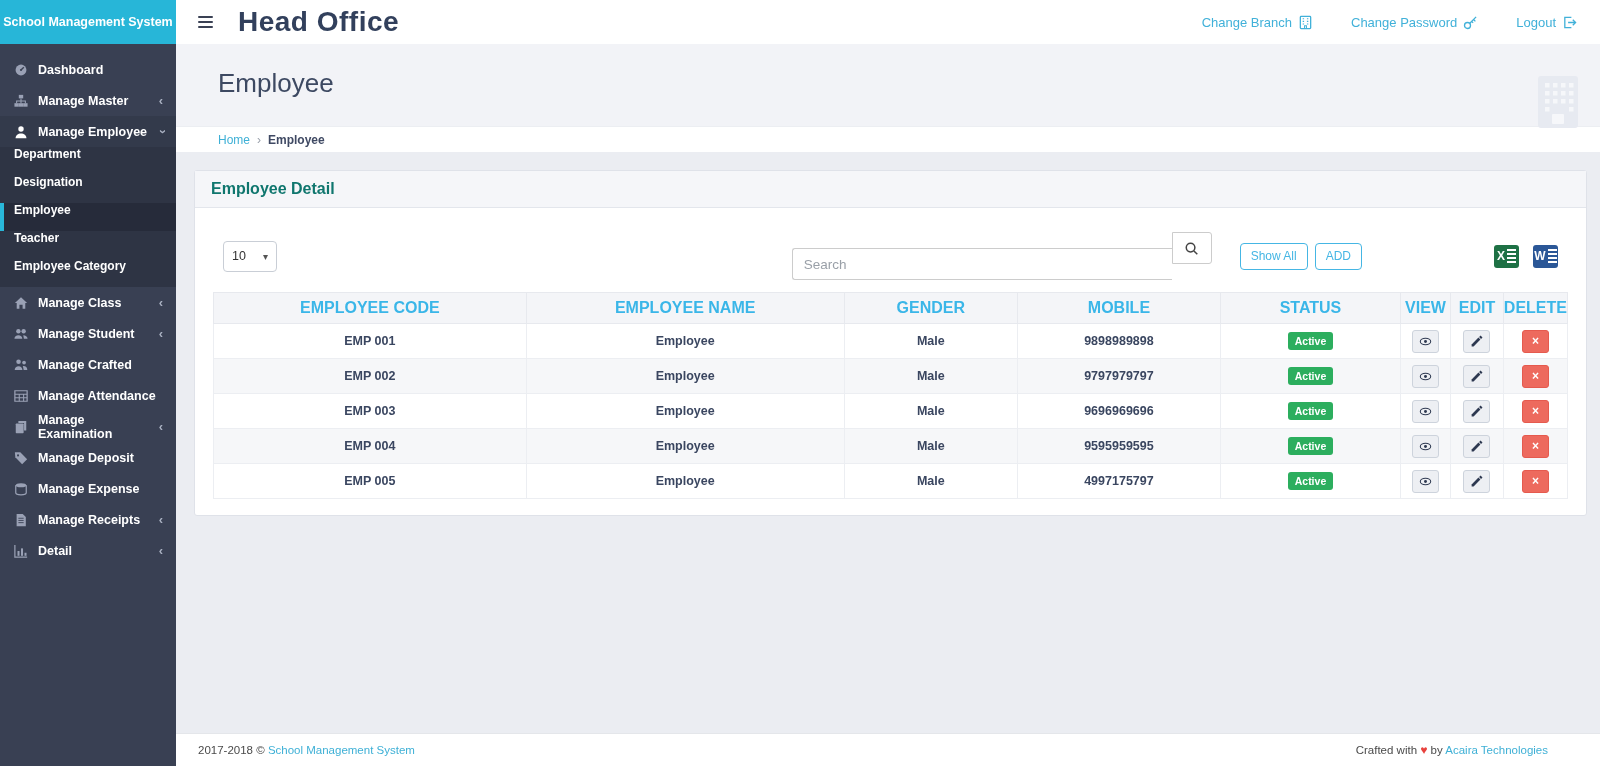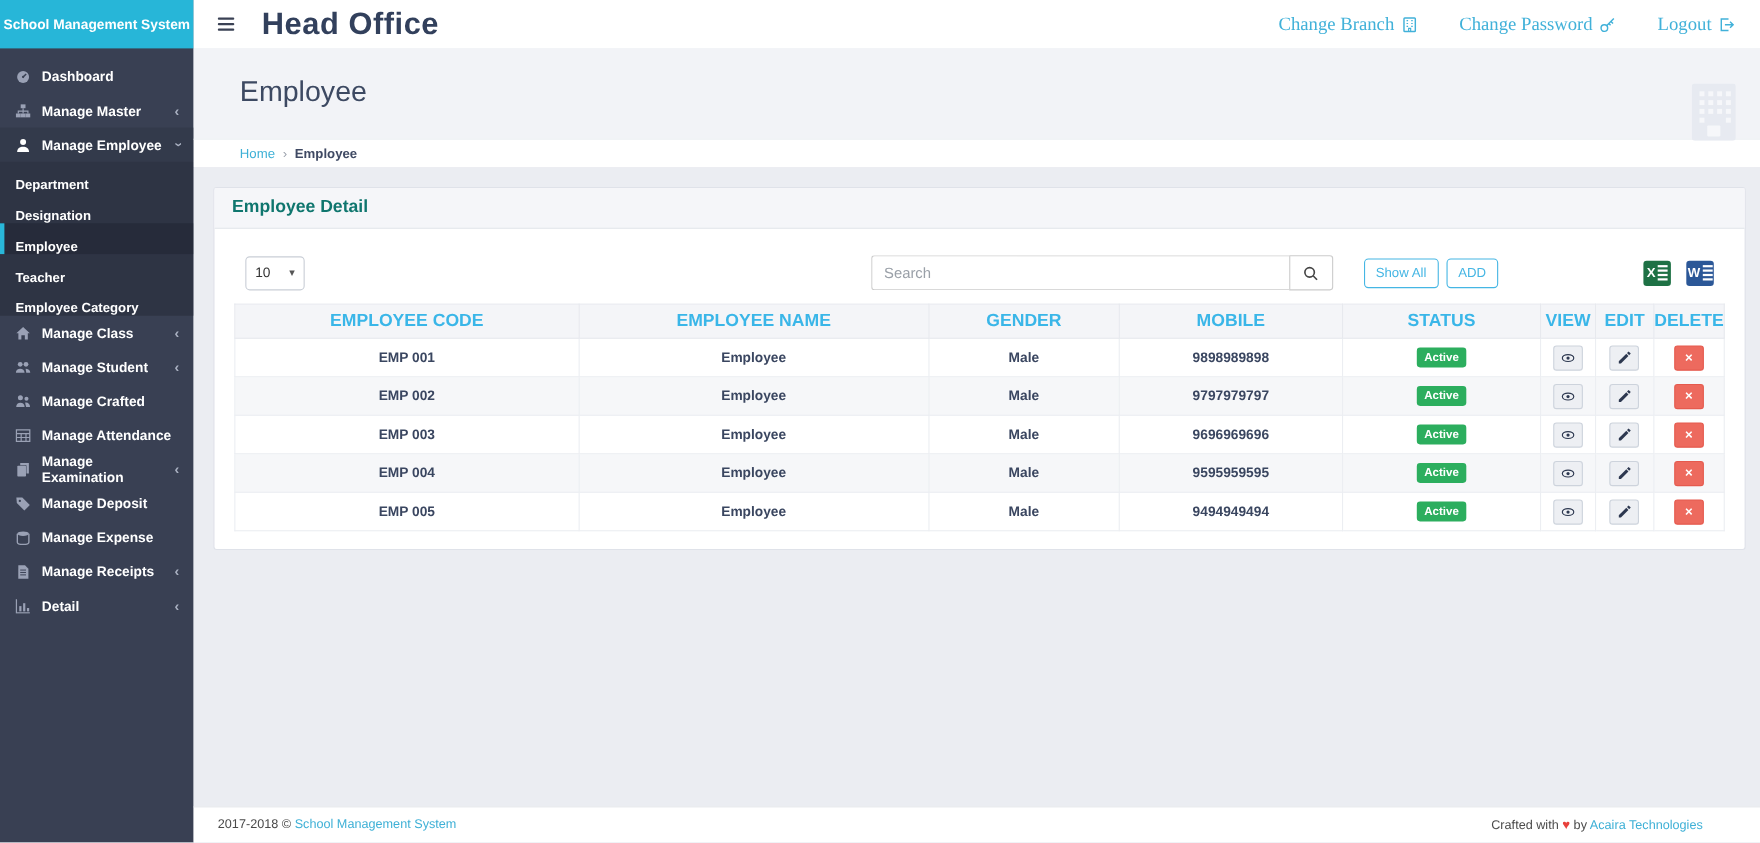--- a/index.html
+++ b/index.html
@@ -11,32 +11,32 @@
   .brand { height:44px; background:#27b6d8; color:#fff; font-size:12.5px; font-weight:bold; display:flex; align-items:center; justify-content:center; }
   .nav { padding-top:10px; }
   .nav-item { height:31px; display:flex; align-items:center; padding:0 13px; color:#fff; font-size:12.5px; font-weight:bold; cursor:pointer; }
   .nav-item .nicon { width:16px; height:16px; margin-right:9px; display:flex; align-items:center; justify-content:center; color:#9aa1b5; flex:0 0 16px; }
   .nav-item .nicon svg { width:14px; height:14px; fill:#9aa1b5; }
   .nav-item.expanded { background:#333a4b; }
   .nav-item.expanded .nicon svg { fill:#ffffff; }
   .chev { margin-left:auto; color:#aab1c2; font-size:13px; font-weight:bold; line-height:1; }
   .chev.down { transform:rotate(-90deg); display:inline-block; }
   .submenu { background:#2e3444; }
-  .submenu-item { height:28px; display:flex; align-items:flex-end; padding-left:14px; color:#fff; font-size:12px; font-weight:bold; cursor:pointer; }
+  .submenu-item { height:28px; display:flex; align-items:flex-start; padding-left:14px; color:#fff; font-size:12px; font-weight:bold; cursor:pointer; }
   .submenu-item.active { background:#262b3a; border-left:4px solid #29b7d9; padding-left:10px; }
 
   
   .main { flex:1; display:flex; flex-direction:column; height:766px; }
 
   .topbar { height:44px; background:#fff; display:flex; align-items:center; padding:0 23px 0 22px; }
   .hamburger { width:15px; display:flex; flex-direction:column; gap:3px; cursor:pointer; }
   .hamburger span { display:block; height:2px; background:#3a4154; border-radius:1px; }
   .app-title { margin-left:25px; font-size:28px; font-weight:bold; color:#32405c; letter-spacing:0.5px; }
   .top-links { margin-left:auto; display:flex; align-items:center; gap:38px; }
-  .top-link { color:#41b1d9; font-size:17px; text-decoration:none; display:flex; align-items:center; gap:6px; cursor:pointer;font-family:Liberation Serif, serif; }
+  .top-link { color:#41b1d9; font-size:13px; text-decoration:none; display:flex; align-items:flex-end; gap:6px; cursor:pointer; }
   .top-link svg { width:15px; height:15px; stroke:#41b1d9; fill:none; stroke-width:1.4; }
 
   .heading { background:#f2f3f7; height:82px; position:relative; }
   .page-title { position:absolute; left:42px; top:24px; font-size:26px; font-weight:500; color:#3d4962; }
   .watermark { position:absolute; right:22px; top:32px; width:40px; height:52px; }
 
   .breadcrumb { background:#fff; height:26px; display:flex; align-items:center; padding-left:42px; font-size:12px; border-top:1px solid #eceef2; }
   .bc-home { color:#3eb0d6; text-decoration:none; cursor:pointer; }
   .bc-sep { color:#9aa0ab; margin:0 7px; font-size:12px; }
   .bc-cur { color:#3f4963; font-weight:bold; }
@@ -45,21 +45,21 @@
 
   
   .panel { background:#fff; border:1px solid #dfe2e9; border-radius:3px; }
   .panel-header { background:#f5f6f9; border-bottom:1px solid #e3e6ec; padding:9px 16px; font-size:16px; font-weight:bold; color:#0f766e; }
   .panel-body { padding:24px 18px 16px; }
 
   .toolbar { display:flex; align-items:center; padding:0 10px; margin-bottom:12px; }
   .pagesize { width:54px; height:31px; border:1px solid #c9ced6; border-radius:4px; background:#fff; display:flex; align-items:center; padding:0 8px; font-size:12.5px; color:#333; cursor:pointer; }
   .pagesize .caret { margin-left:auto; font-size:10px; color:#555; }
   .search-group { margin-left:auto; display:flex; }
-  .search-input { width:380px; height:32px; border:1px solid #ccc; border-right:none; border-radius:3px 0 0 3px; padding:0 11px; font-size:13.5px; color:#333; font-family:"Liberation Sans", sans-serif; outline:none; }
+  .search-input { width:380px; height:32px; border:1px solid #ccc; border-right:none; border-radius:3px 0 0 3px; padding:0 11px; font-size:13.5px; color:#333; font-family:"Liberation Sans", sans-serif; outline:none;margin-top:16px; }
   .search-input::placeholder { color:#9aa0a8; }
   .search-btn { width:40px; height:32px; border:1px solid #ccc; border-radius:0 3px 3px 0; background:#fff; display:flex; align-items:center; justify-content:center; cursor:pointer; }
   .search-btn svg { width:15px; height:15px; stroke:#444; fill:none; stroke-width:1.6; }
   .btn-group { margin-left:28px; display:flex; gap:7px; }
   .btn-outline { height:27px; padding:0 10px; background:#fff; border:1px solid #45b6e4; border-radius:4px; color:#45b6e4; font-size:12px; font-family:"Liberation Sans", sans-serif; cursor:pointer; }
   .export { margin-left:132px; display:flex; gap:14px; align-items:center; }
   .doc-icon { width:25px; height:23px; border-radius:3px; display:flex; align-items:center; justify-content:center; cursor:pointer; }
   .doc-icon.excel { background:#1e7145; }
   .doc-icon.word { background:#2b5797; }
   .doc-icon .letter { color:#fff; font-size:12px; font-weight:bold; }
@@ -465,21 +465,21 @@
                       </svg>
                     </button></td>
                 <td><button class="act-btn del">
                       <span>×</span>
                     </button></td>
               </tr>
               <tr>
                 <td>EMP 005</td>
                 <td>Employee</td>
                 <td>Male</td>
-                <td>9494949494</td>
+                <td>4997175797</td>
                 <td><span class="badge-active">Active</span></td>
                 <td><button class="act-btn">
                       <svg viewBox="0 0 16 16">
                         <ellipse cx="8" cy="8" rx="6.4" ry="3.9" fill="none" stroke="#2d3850" stroke-width="1.3"></ellipse>
                         <circle cx="8" cy="8" r="1.8" fill="#2d3850"></circle>
                       </svg>
                     </button></td>
                 <td><button class="act-btn">
                       <svg viewBox="0 0 16 16">
                         <path d="M2 11.6 10.4 3.2l2.4 2.4L4.4 14H2z" fill="#2d3850"></path>

